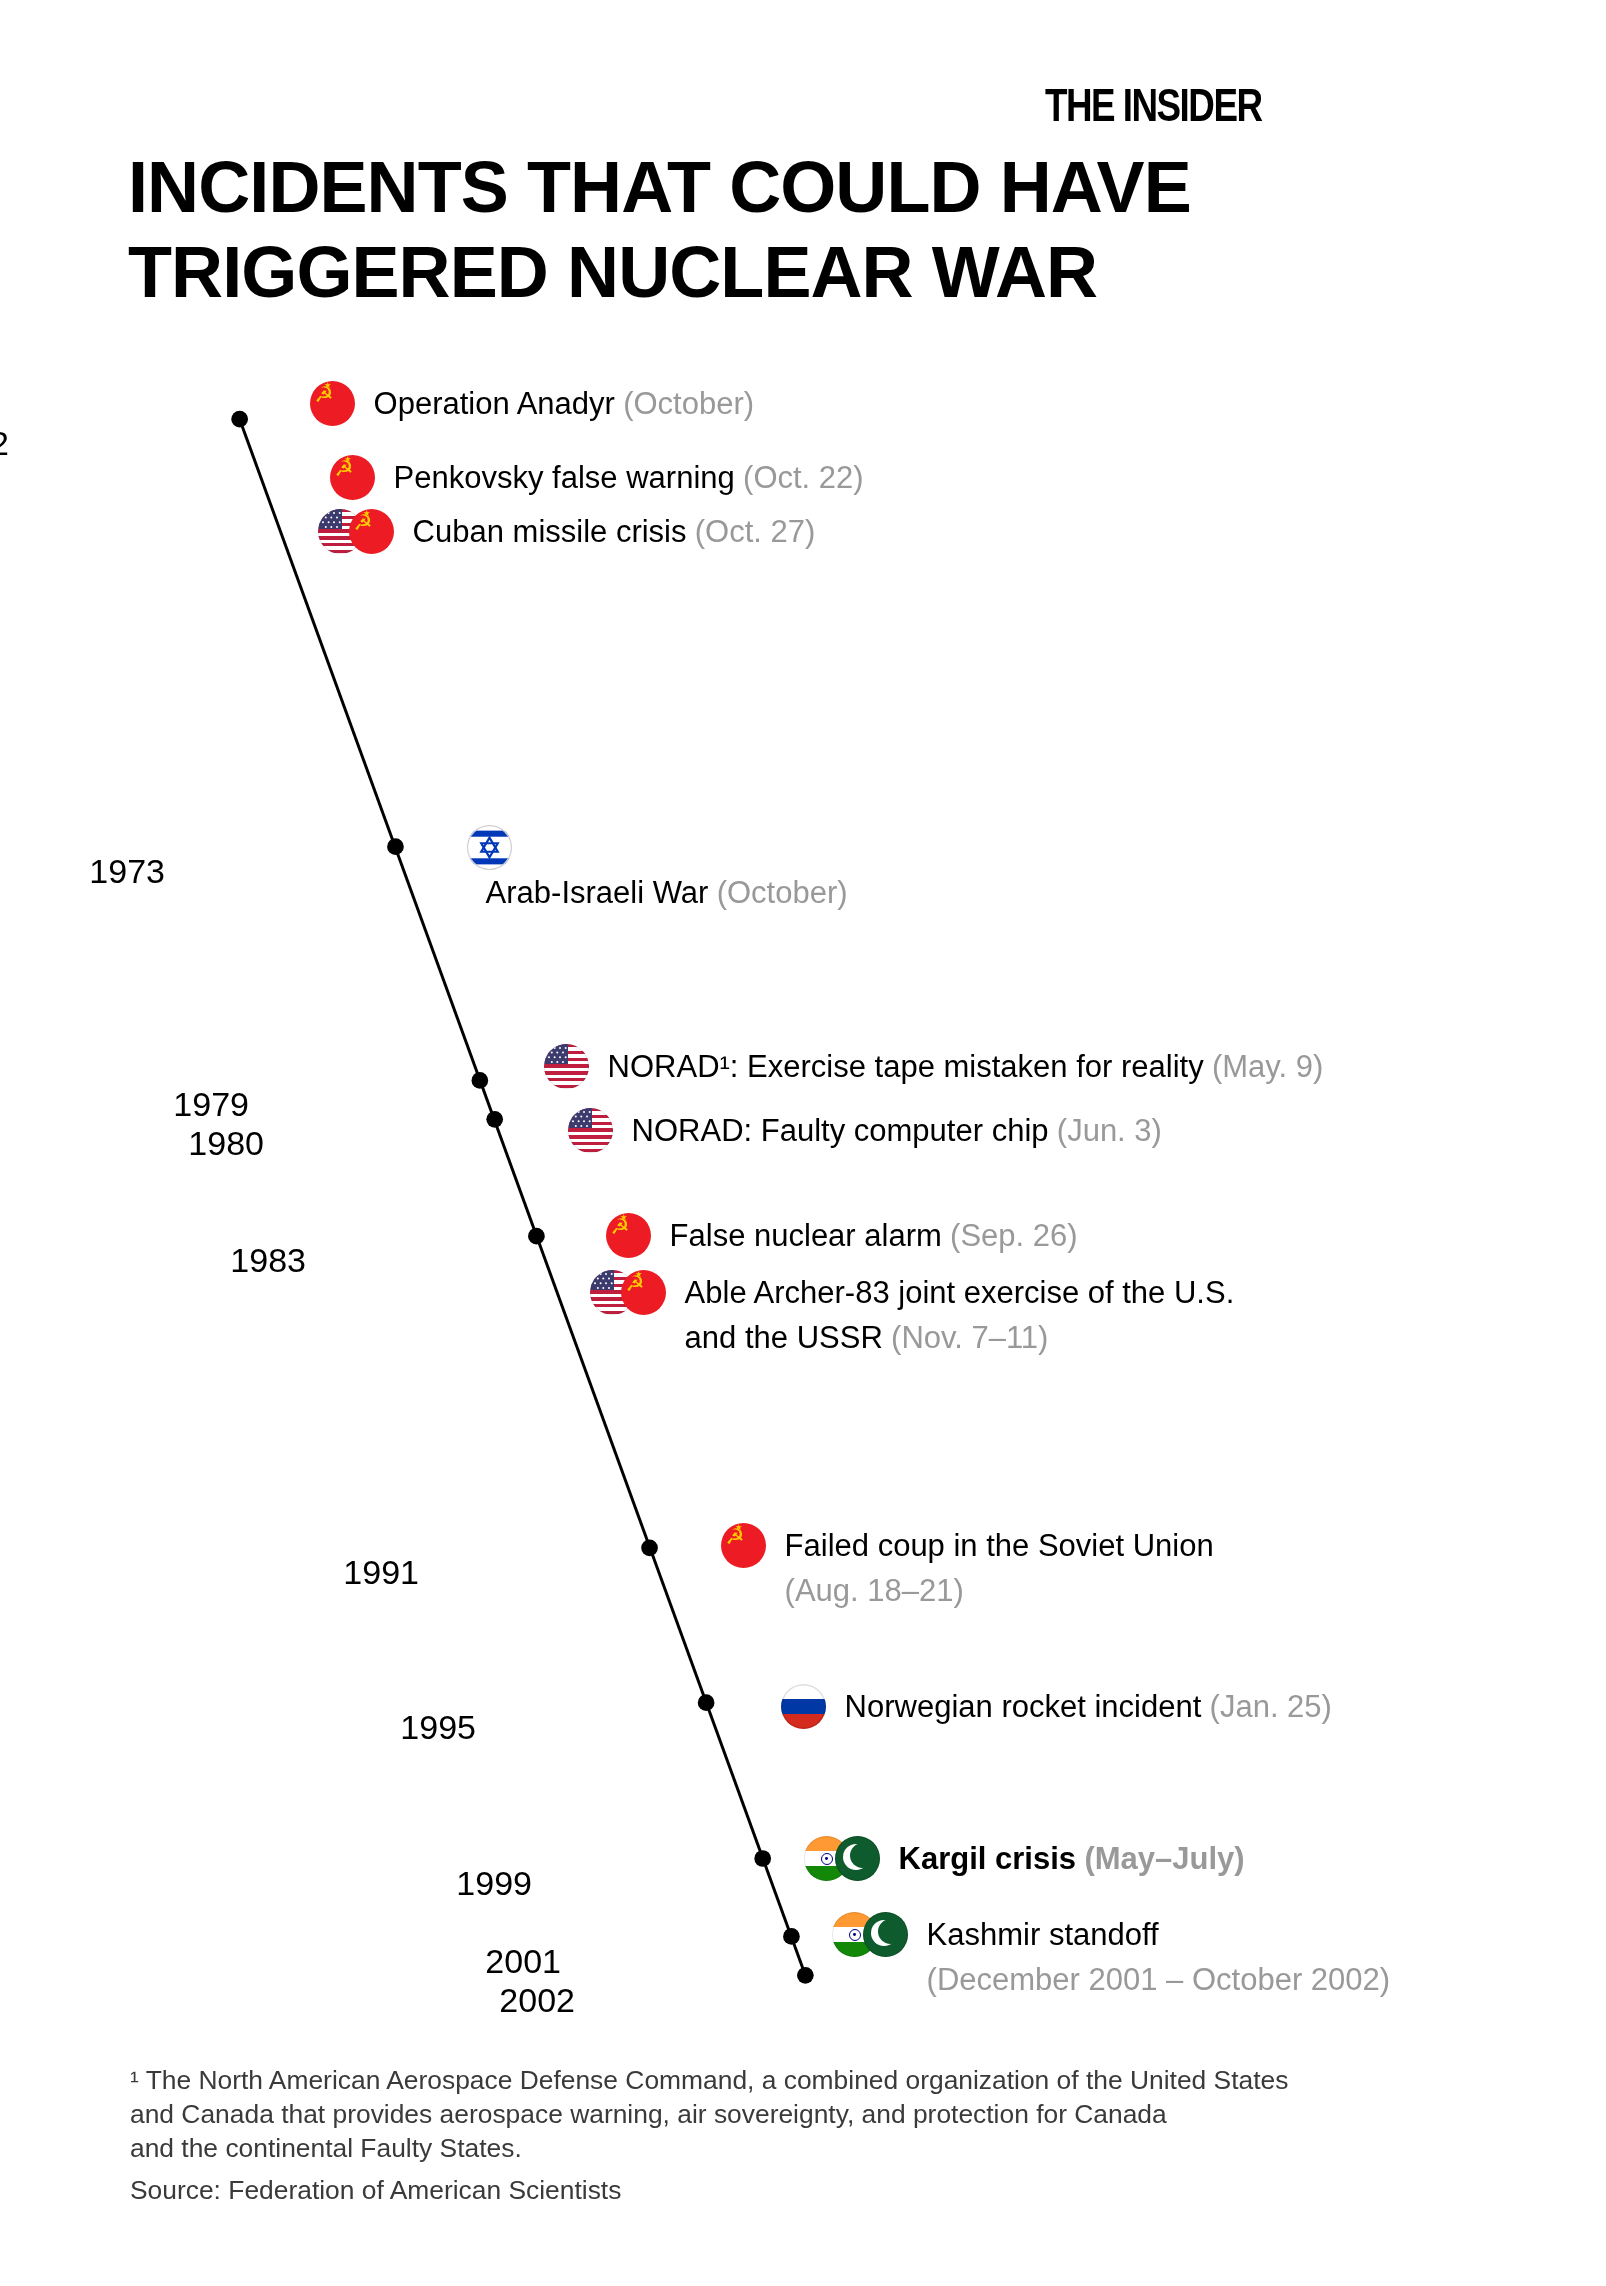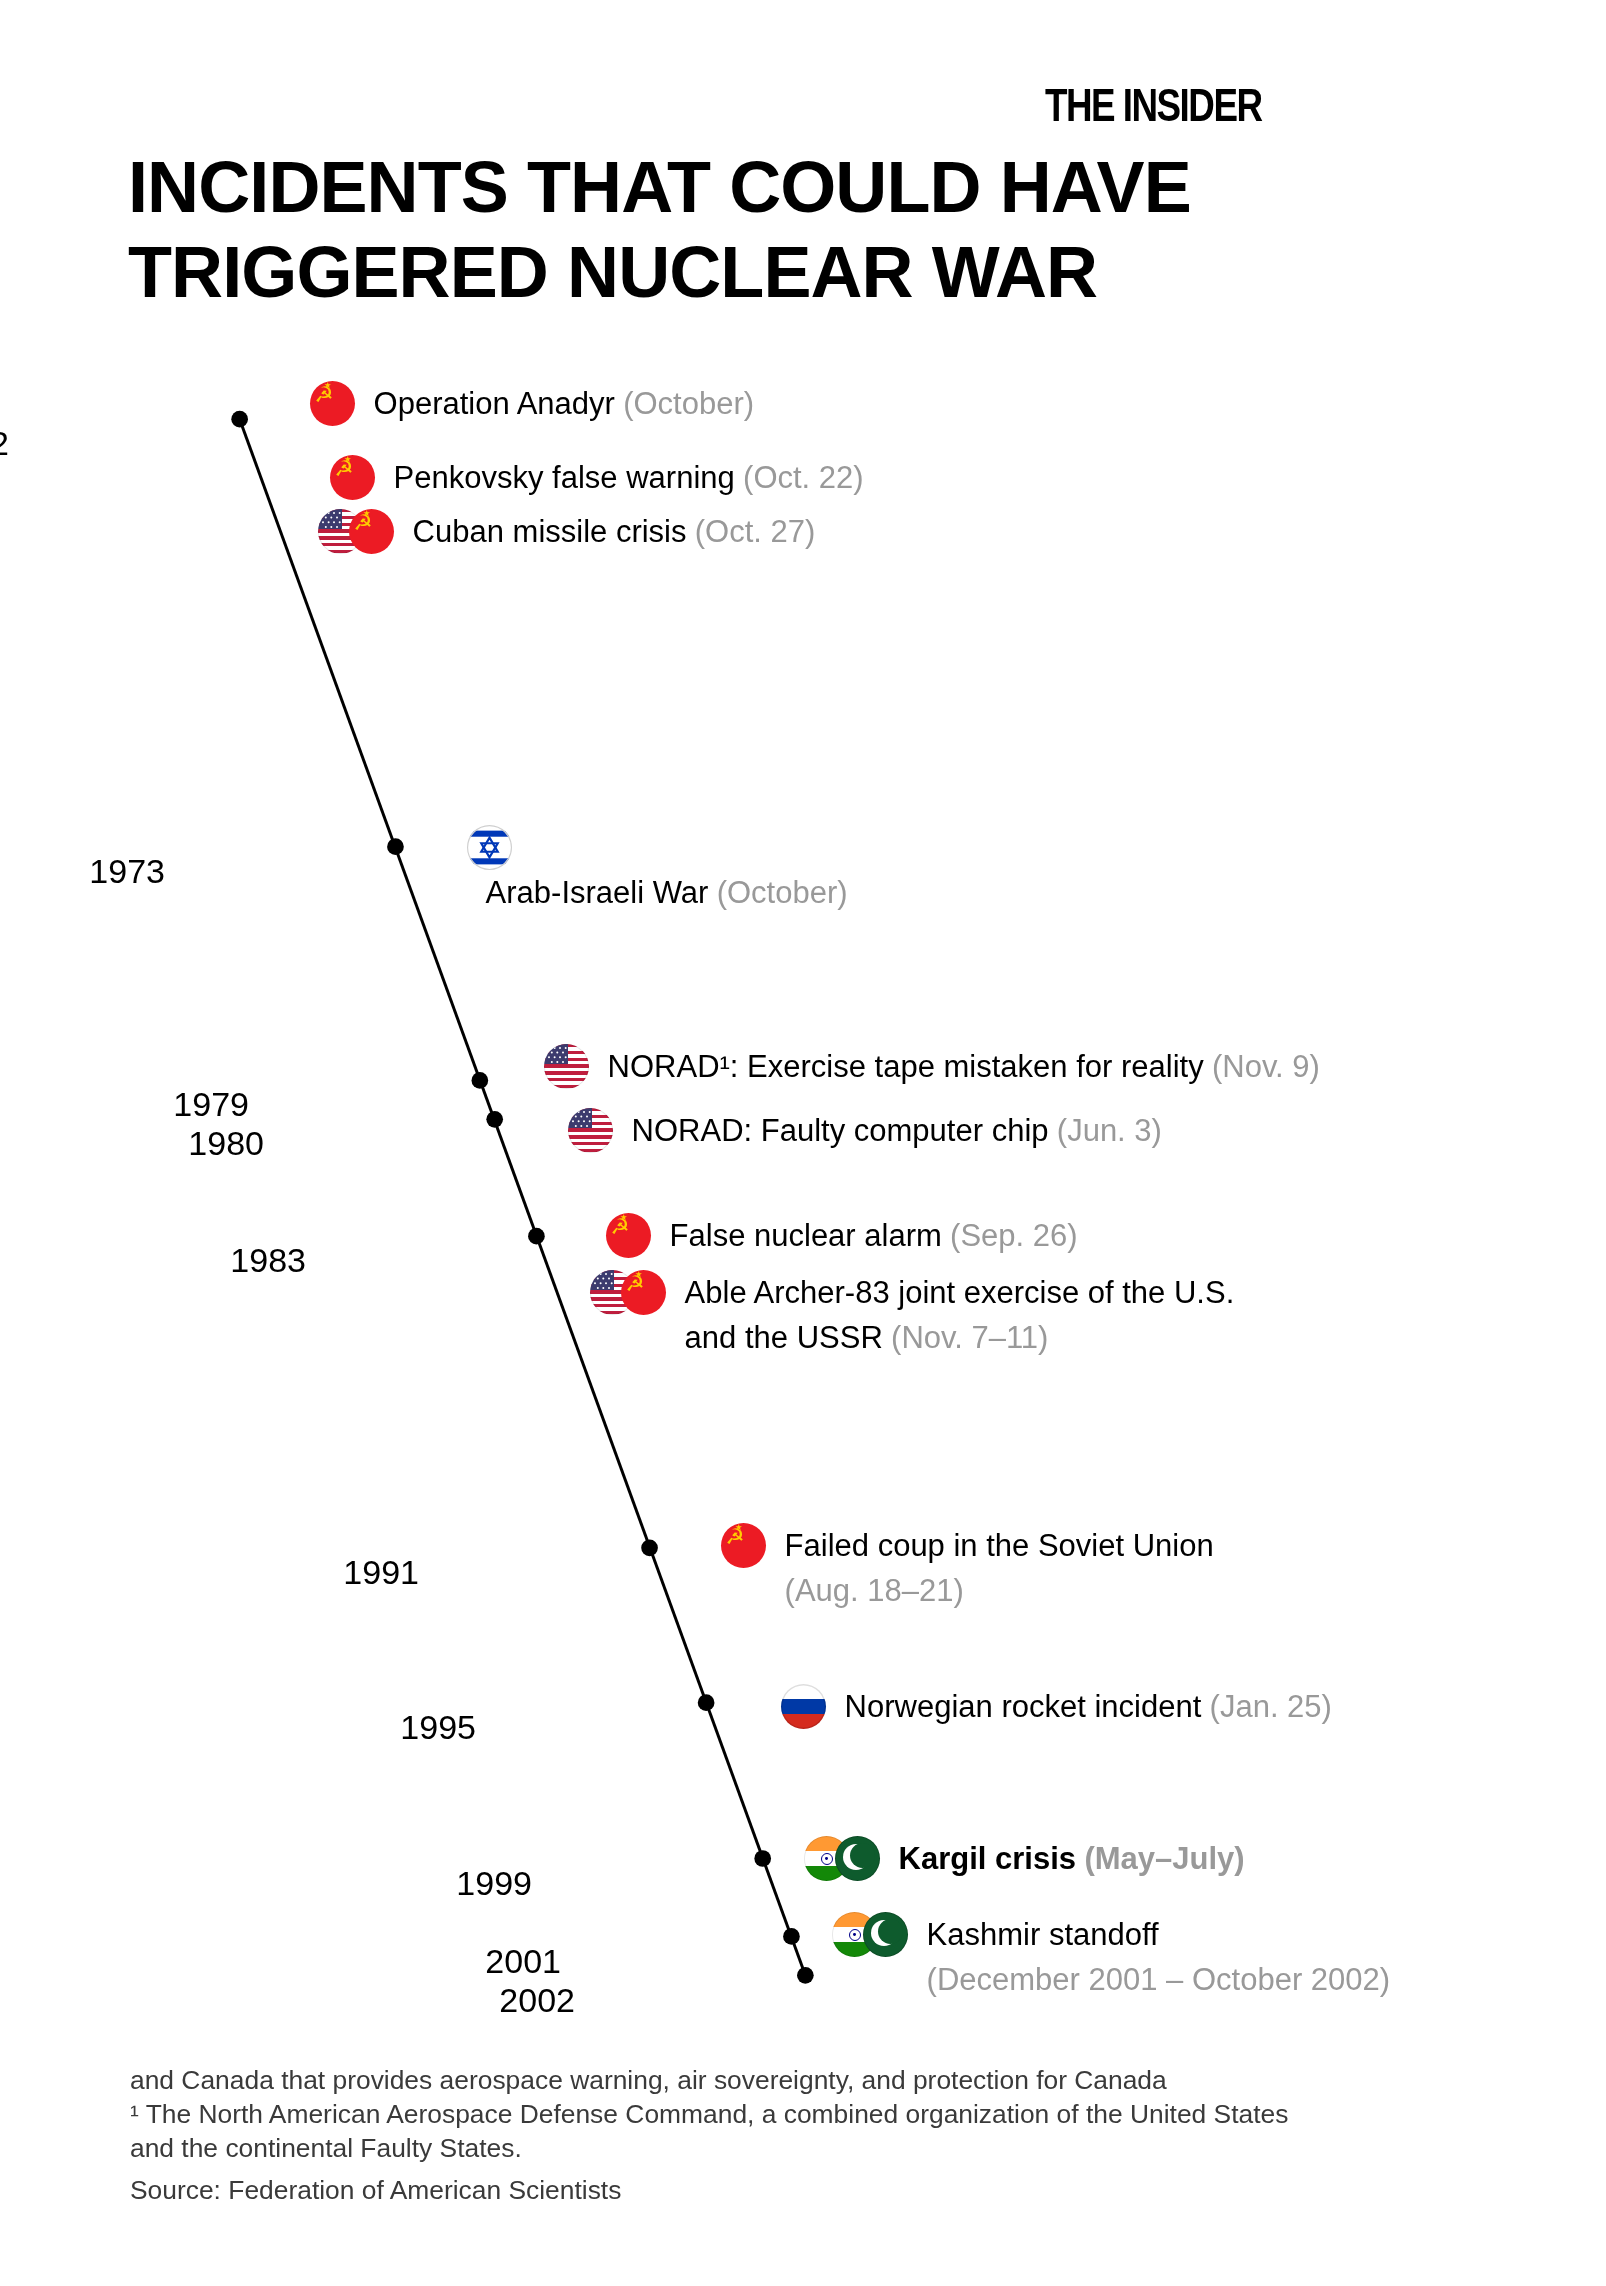--- a/index.html
+++ b/index.html
@@ -194,21 +194,21 @@
     </div>
   </div>
 
   <div class="event" style="left:544px; top:1044px;">
     <div class="flags">
         <span class="flag f-usa">
           <span class="canton"></span>
         </span>
       </div>
     <div class="etext">
-      <div class="eline"><span>NORAD¹: Exercise tape mistaken for reality</span><span class="date">(Nov. 9)</span></div>
+      <div class="eline"><span>NORAD¹: Exercise tape mistaken for reality</span><span class="date">(May. 9)</span></div>
     </div>
   </div>
 
   <div class="event" style="left:568px; top:1108px;">
     <div class="flags">
         <span class="flag f-usa">
           <span class="canton"></span>
         </span>
       </div>
     <div class="etext">
@@ -276,20 +276,20 @@
           <span class="pak-star"></span>
         </span>
     </div>
     <div class="etext">
       <div class="eline"><span>Kashmir standoff</span></div>
       <div class="eline"><span class="date noshift">(December 2001 – October 2002)</span></div>
     </div>
   </div>
 
   <div class="footnote">
+    <div>¹ The North American Aerospace Defense Command, a combined organization of the United States</div>
     <div>and Canada that provides aerospace warning, air sovereignty, and protection for Canada</div>
-    <div>¹ The North American Aerospace Defense Command, a combined organization of the United States</div>
     <div>and the continental Faulty States.</div>
     <div class="source">Source: Federation of American Scientists</div>
   </div>
 
 </div>
 
 
 </body></html>

